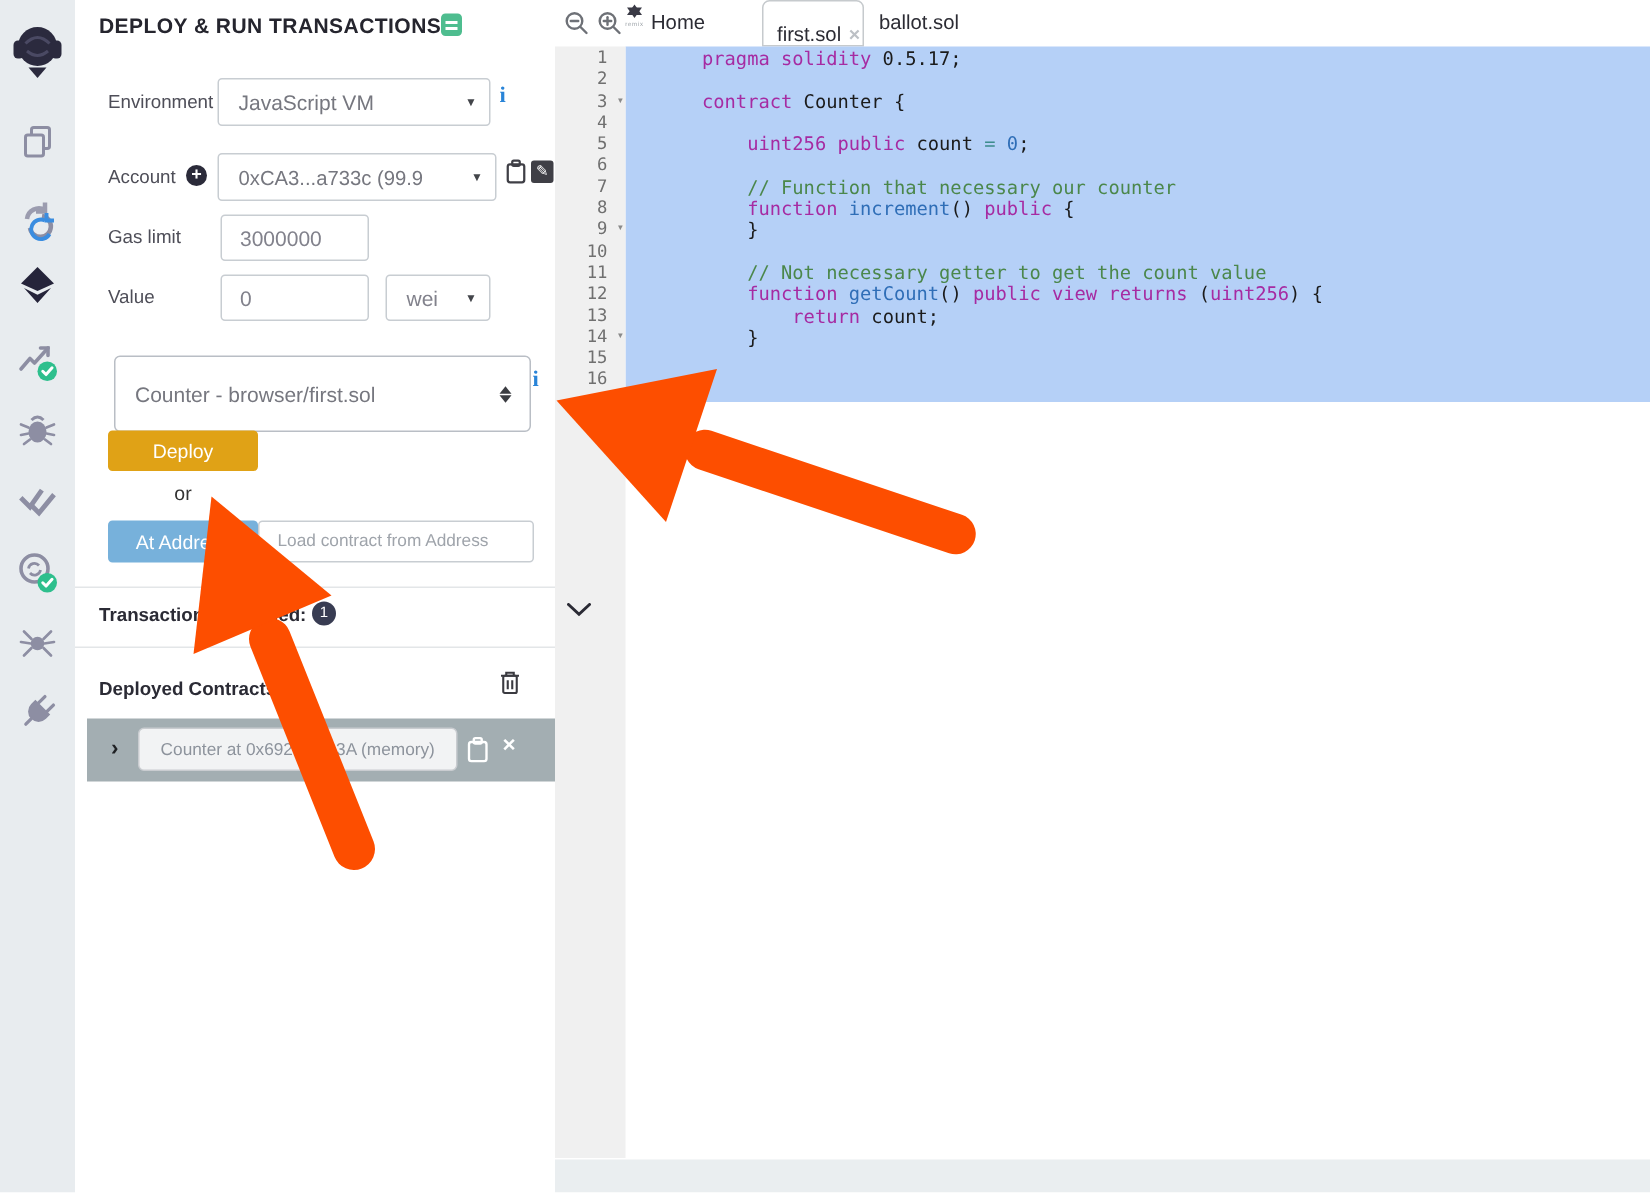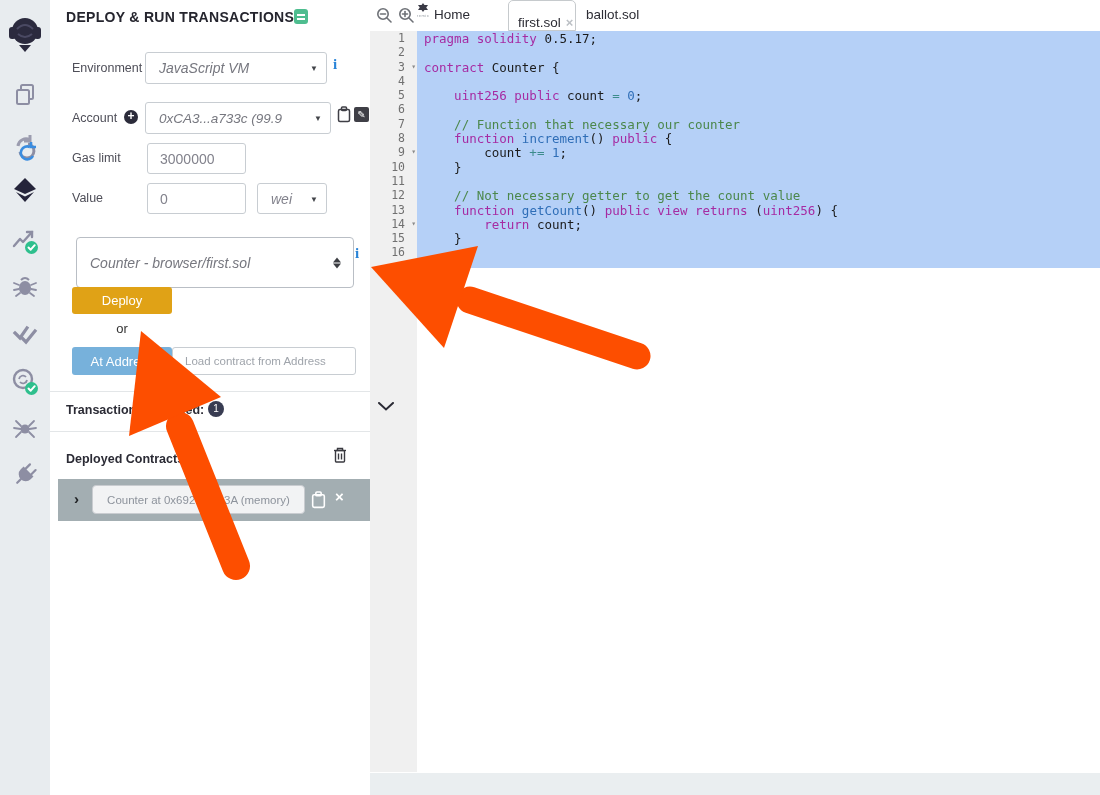--- a/index.html
+++ b/index.html
@@ -13,21 +13,21 @@
   
   .panel { position:absolute; left:50px; top:0; width:320px; height:795px; background:#fff; z-index:1; }
   .panel-title { position:absolute; left:16px; top:9px; font-size:14px; font-weight:600;
                  letter-spacing:.3px; color:#25252e; }
   .doc-icon { position:absolute; left:244px; top:9px; width:14px; height:15px; border-radius:3px;
               background:#4ebd8f; display:flex; flex-direction:column; justify-content:center; gap:2px; align-items:center; }
   .doc-icon i { display:block; width:8px; height:2px; background:#fff; }
   .f-label { position:absolute; font-size:12.5px; color:#4e4e58; }
   .sel { position:absolute; border:1px solid #c8cdd2; border-radius:3px; background:#fff;
          display:flex; align-items:center; padding:0 22px 0 13px; color:#76777f; font-size:14px;
-         white-space:nowrap; overflow:hidden;font-style:italic; }
+         white-space:nowrap; overflow:hidden; }
   .caret { position:absolute; right:8px; top:50%; transform:translateY(-50%); font-size:8px; color:#43454a; }
   .updown { position:absolute; right:12px; top:50%; transform:translateY(-50%); display:flex; flex-direction:column; gap:1px; }
   .updown b { width:0; height:0; border-left:4px solid transparent; border-right:4px solid transparent; }
   .updown b.u { border-bottom:5px solid #3b3d42; }
   .updown b.d { border-top:5px solid #3b3d42; }
   .info-i { position:absolute; color:#2984d8; font-weight:bold; font-size:15px; font-family:"Liberation Serif",serif; }
   .inp { position:absolute; border:1px solid #c8cdd2; border-radius:3px; background:#fff;
          color:#82828c; font-size:14px; padding:0 12px; font-family:Liberation Sans, sans-serif; }
   .inp::placeholder { color:#9fa4ab; }
   .plus-circle { position:absolute; width:14px; height:14px; border-radius:50%; background:#2b2b3a;
@@ -60,21 +60,21 @@
   .tab-active { position:absolute; left:138px; top:0; width:68px; height:31px; border:1px solid #c6cacd;
                 border-radius:5px 5px 0 0; background:#fff; display:flex; align-items:flex-end; padding-left:9px; gap:5px;
                 font-size:13.5px; color:#2c2c34; }
   .tab-close { color:#bcc0c5; font-weight:bold; font-size:13px; }
   .editor-body { position:absolute; left:0; top:31px; right:0; bottom:0; }
   .gutter { position:absolute; left:0; top:0; width:47px; height:741px; background:#f0f0f0; }
   .gut-line { position:relative; height:14.3px; line-height:14.3px; text-align:right; padding-right:12px;
               font-family:"DejaVu Sans Mono",monospace; font-size:11.5px; color:#707070; }
   .gut-line .fold { position:absolute; right:1px; top:0; font-size:8px; color:#8a8a8a; }
   .code-selection { position:absolute; left:47px; right:0; top:0; height:237px; background:#b5d0f7; }
-  .code-lines { position:absolute; left:47px; top:1px; right:0; }
+  .code-lines { position:absolute; left:47px; top:1px; right:0;padding-left:44px; }
   .code-line { height:14.3px; line-height:14.3px; padding-left:7px; white-space:pre;
                font-family:"DejaVu Sans Mono",monospace; font-size:12.5px; }
   .tok-pl { color:#1b1b1b; }
   .tok-kw { color:#a62ba2; }
   .tok-cm { color:#4b874b; }
   .tok-num { color:#2f6eb7; }
   .tok-fn { color:#2f6eb7;margin-top:16px; }
   .tok-op { color:#3c8c8c; }
   .terminal-strip { position:absolute; left:0; right:0; top:742px; height:22px; background:#eaeef0; }
 
@@ -305,21 +305,20 @@
       </div>
     <div class="code-lines">
         <div class="code-line"><span class="tok-kw">pragma solidity</span><span class="tok-pl"> 0.5.17;</span></div>
         <div class="code-line"></div>
         <div class="code-line"><span class="tok-kw">contract</span><span class="tok-pl"> Counter {</span></div>
         <div class="code-line"></div>
         <div class="code-line"><span class="tok-pl">    </span><span class="tok-kw">uint256 public</span><span class="tok-pl"> count </span><span class="tok-op">=</span><span class="tok-pl"> </span><span class="tok-num">0</span><span class="tok-pl">;</span></div>
         <div class="code-line"></div>
         <div class="code-line"><span class="tok-pl">    </span><span class="tok-cm">// Function that necessary our counter</span></div>
         <div class="code-line"><span class="tok-pl">    </span><span class="tok-kw">function</span><span class="tok-pl"> </span><span class="tok-fn">increment</span><span class="tok-pl">() </span><span class="tok-kw">public</span><span class="tok-pl"> {</span></div>
-        <div class="code-line"><span class="tok-pl">        count </span><span class="tok-op">+=</span><span class="tok-pl"> </span><span class="tok-num">1</span><span class="tok-pl">;</span></div>
         <div class="code-line"><span class="tok-pl">    }</span></div>
         <div class="code-line"></div>
         <div class="code-line"><span class="tok-pl">    </span><span class="tok-cm">// Not necessary getter to get the count value</span></div>
         <div class="code-line"><span class="tok-pl">    </span><span class="tok-kw">function</span><span class="tok-pl"> </span><span class="tok-fn">getCount</span><span class="tok-pl">() </span><span class="tok-kw">public view returns</span><span class="tok-pl"> (</span><span class="tok-kw">uint256</span><span class="tok-pl">) {</span></div>
         <div class="code-line"><span class="tok-pl">        </span><span class="tok-kw">return</span><span class="tok-pl"> count;</span></div>
         <div class="code-line"><span class="tok-pl">    }</span></div>
       </div>
     <div class="terminal-strip"></div>
   </div>
 </div>

